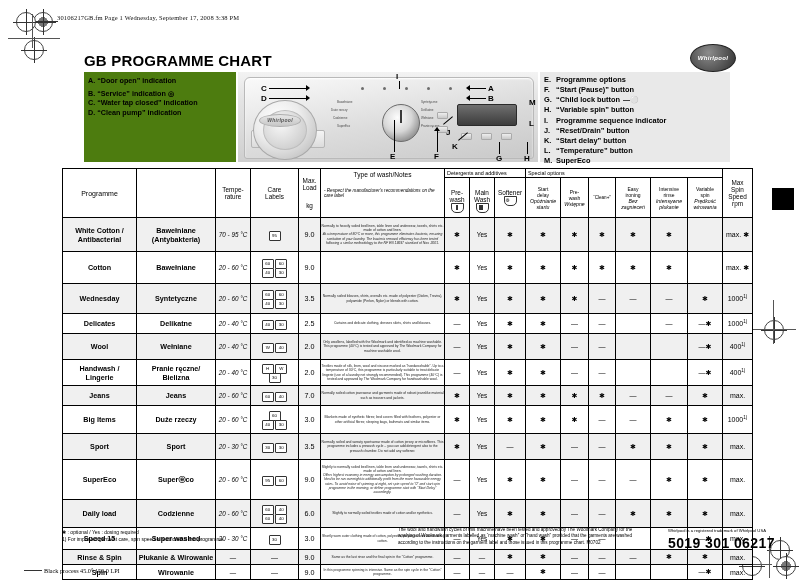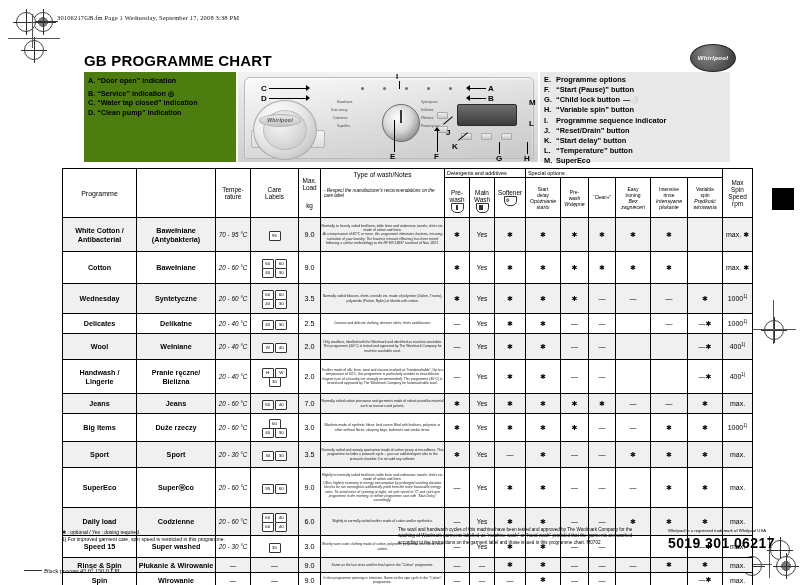--- a/index.html
+++ b/index.html
@@ -514,21 +514,21 @@
         <td class="yes">Yes</td>
         <td class="sym">✱</td>
         <td class="sym">✱</td>
         <td class="sym">—</td>
         <td class="sym">—</td>
         <td class="sym"></td>
         <td class="sym"></td>
         <td class="sym">—✱</td>
         <td class="spin">400<span class="sup">1)</span></td>
       </tr>
-      <tr style="height: 34px;">
+      <tr style="height: 26px;">
         <td class="prog-en">Handwash /<br>Lingerie</td>
         <td class="prog-pl">Pranie ręczne/<br>Bielizna</td>
         <td class="temp">20 - 40 °C</td>
         <td class="care">
           <div class="careline"><span class="carebox">H</span><span class="carebox">W</span></div>
           <div class="careline"><span class="carebox">30</span></div>
         </td>
         <td class="load">2.0</td>
         <td class="notes">Textiles made of silk, linen, wool and viscose marked as "handwashable". Up to a temperature of 30°C, this programme is particularly suitable to treat delicate lingerie (use of a laundry net strongly recommended). This programme (40°C) is tested and approved by The Woolmark Company for handwashable wool.</td>
         <td class="sym">—</td>

